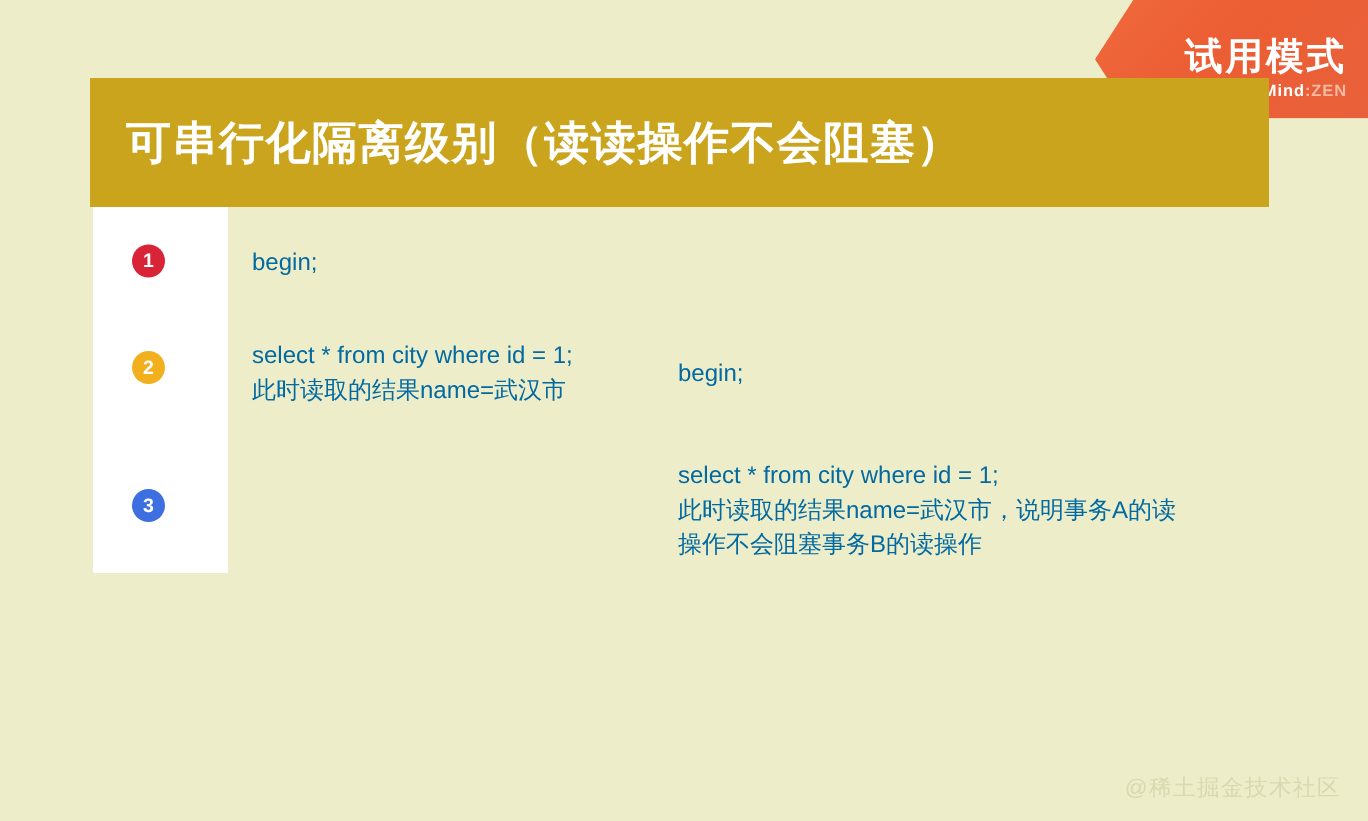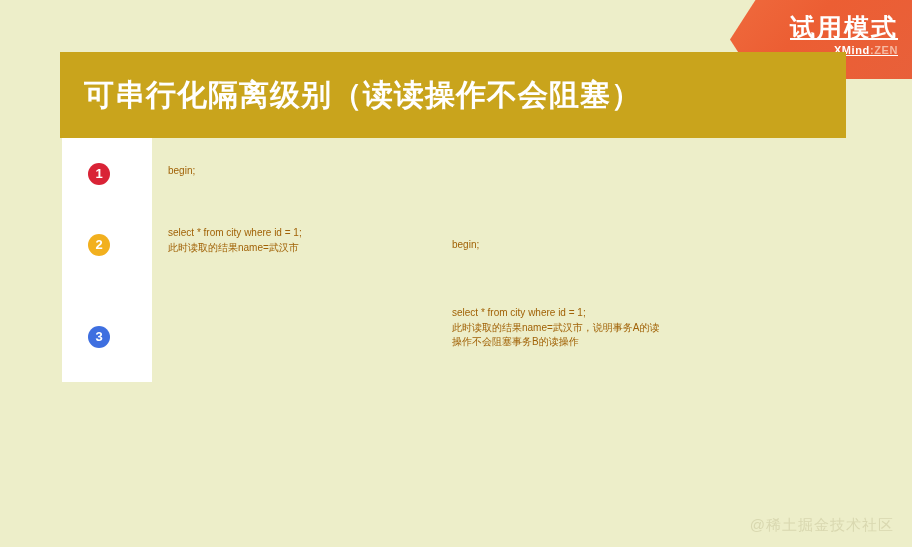--- a/index.html
+++ b/index.html
@@ -19,23 +19,22 @@
   .trial-ribbon {
     position: absolute;
     top: 0;
     right: 0;
     width: 182px;
     height: 79px;
     background: linear-gradient(135deg, #ef6a3d 0%, #ec5e33 40%, #e8603a 100%);
     clip-path: polygon(14% 0, 100% 0, 100% 100%, 14% 100%, 0 50%);
     color: #ffffff;
     box-sizing: border-box;
-    padding: 13px 14px 0 0;
+    padding: 24px 14px 0 0;
     text-align: right;
-    text-decoration: underline;
   }
   .trial-ribbon .trial-title {
     font-size: 25px;
     font-weight: 700;
     letter-spacing: 2px;
     line-height: 1.15;
     color: #ffffff;
   }
   .trial-ribbon .trial-brand {
     margin-top: 2px;
@@ -111,22 +110,22 @@
     font-weight: 700;
     line-height: 22px;
     text-align: center;
   }
   .badge-1 { top: 25px;  background: #d92336; }
   .badge-2 { top: 96px;  background: #f2b01e; }
   .badge-3 { top: 188px; background: #3e6fe0; }
 
   .step-text {
     position: absolute;
-    color: #a16207;
-    font-size: 10px;
+    color: #0369a1;
+    font-size: 16px;
     line-height: 1.45;
     white-space: pre-line;
   }
   .col-a { left: 108px; }
   .col-b { left: 392px; }
 
   .row1-a { top: 26px; }
   .row2-a { top: 88px; }
   .row2-b { top: 100px; }
   .row3-b { top: 168px; }

